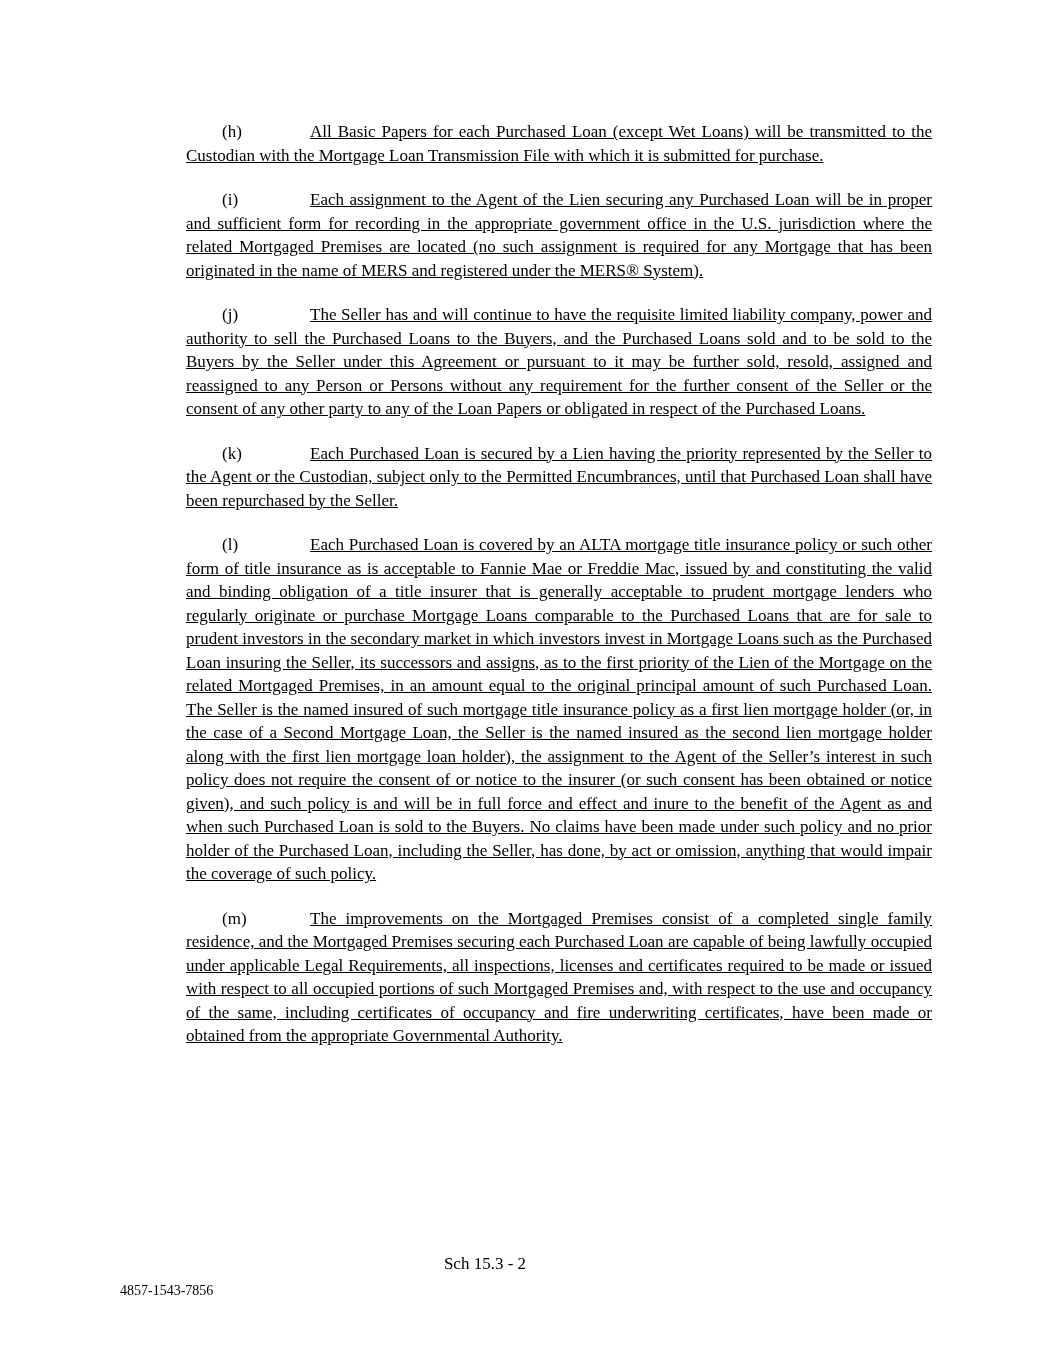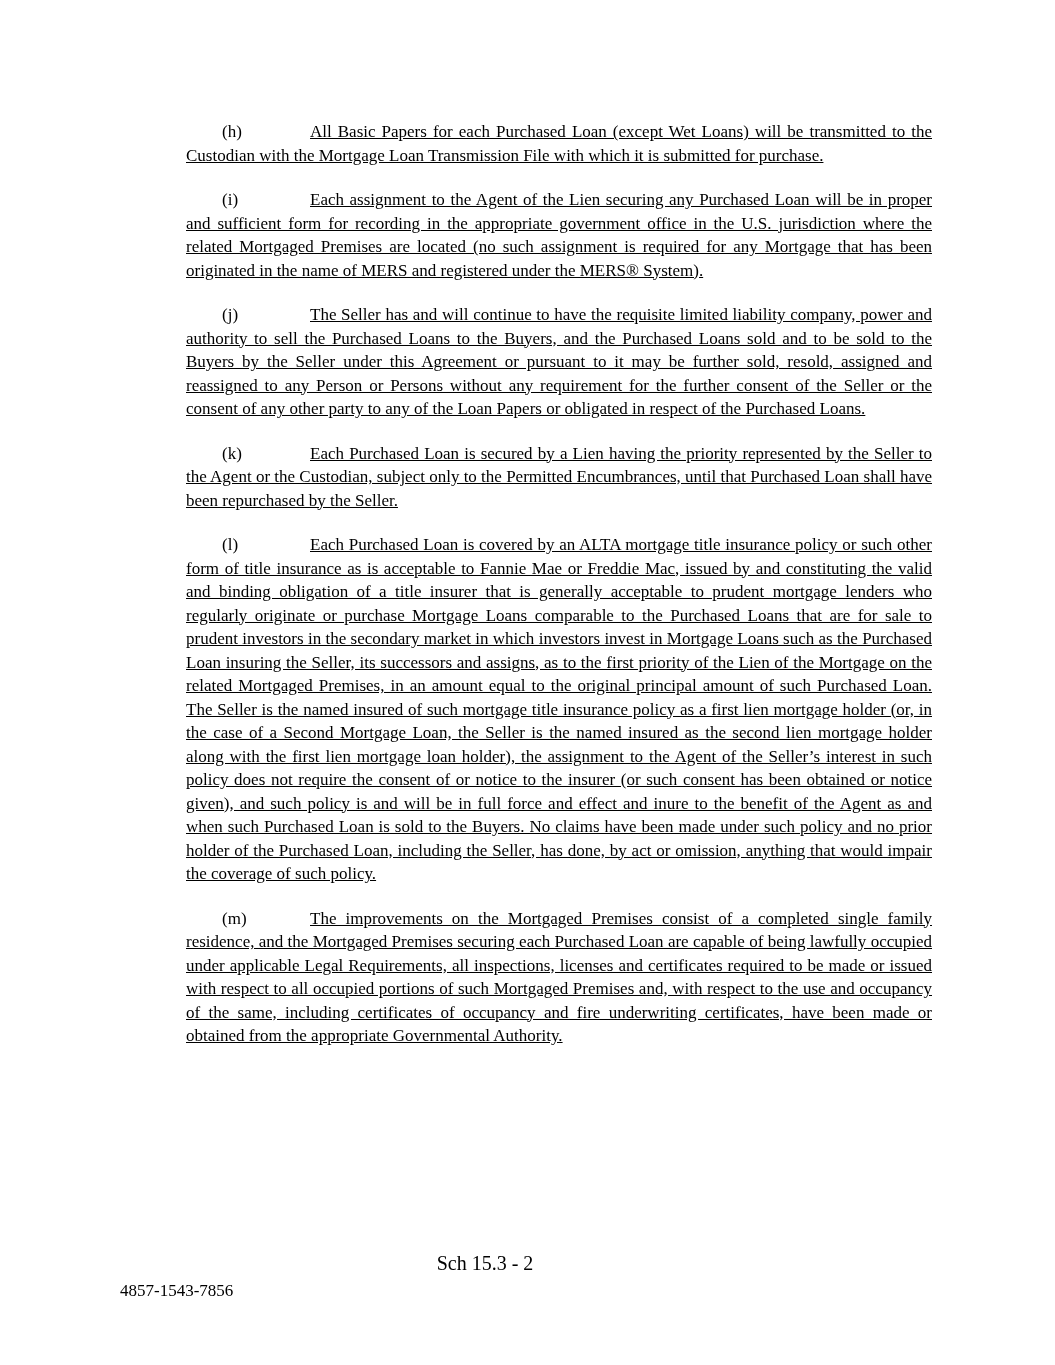--- a/index.html
+++ b/index.html
@@ -33,28 +33,28 @@
     display: inline-block;
     width: 88px;
     text-indent: 0;
   }
   .footer-center {
     position: absolute;
     left: 0;
     top: 1252px;
     width: 970px;
     text-align: center;
-    font-size: 20px;
+    font-size: 17px;
     line-height: 23.5px;
   }
   .footer-left {
     position: absolute;
     left: 120px;
     top: 1283px;
-    font-size: 17px;
+    font-size: 14px;
     line-height: 16px;
   }
 </style>
 </head>
 <body>
 
 <div class="page-content">
 
   <p class="para"><span class="para-label">(h)</span><span>All Basic Papers for each Purchased Loan (except Wet Loans) will be transmitted to the Custodian with the Mortgage Loan Transmission File with which it is submitted for purchase.</span></p>
 

